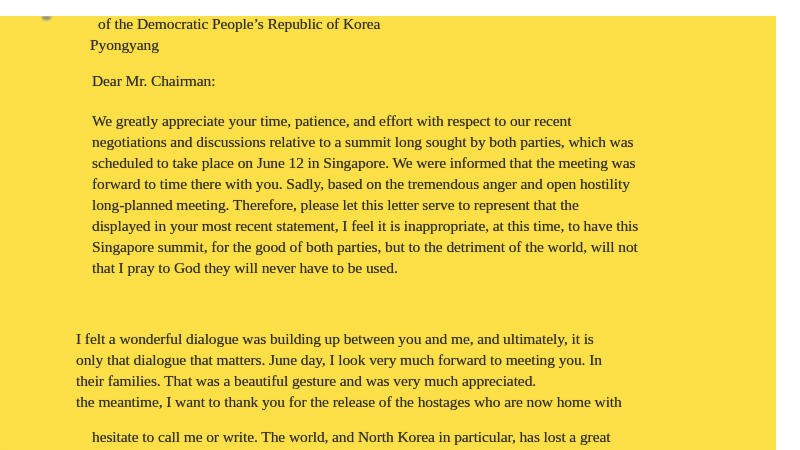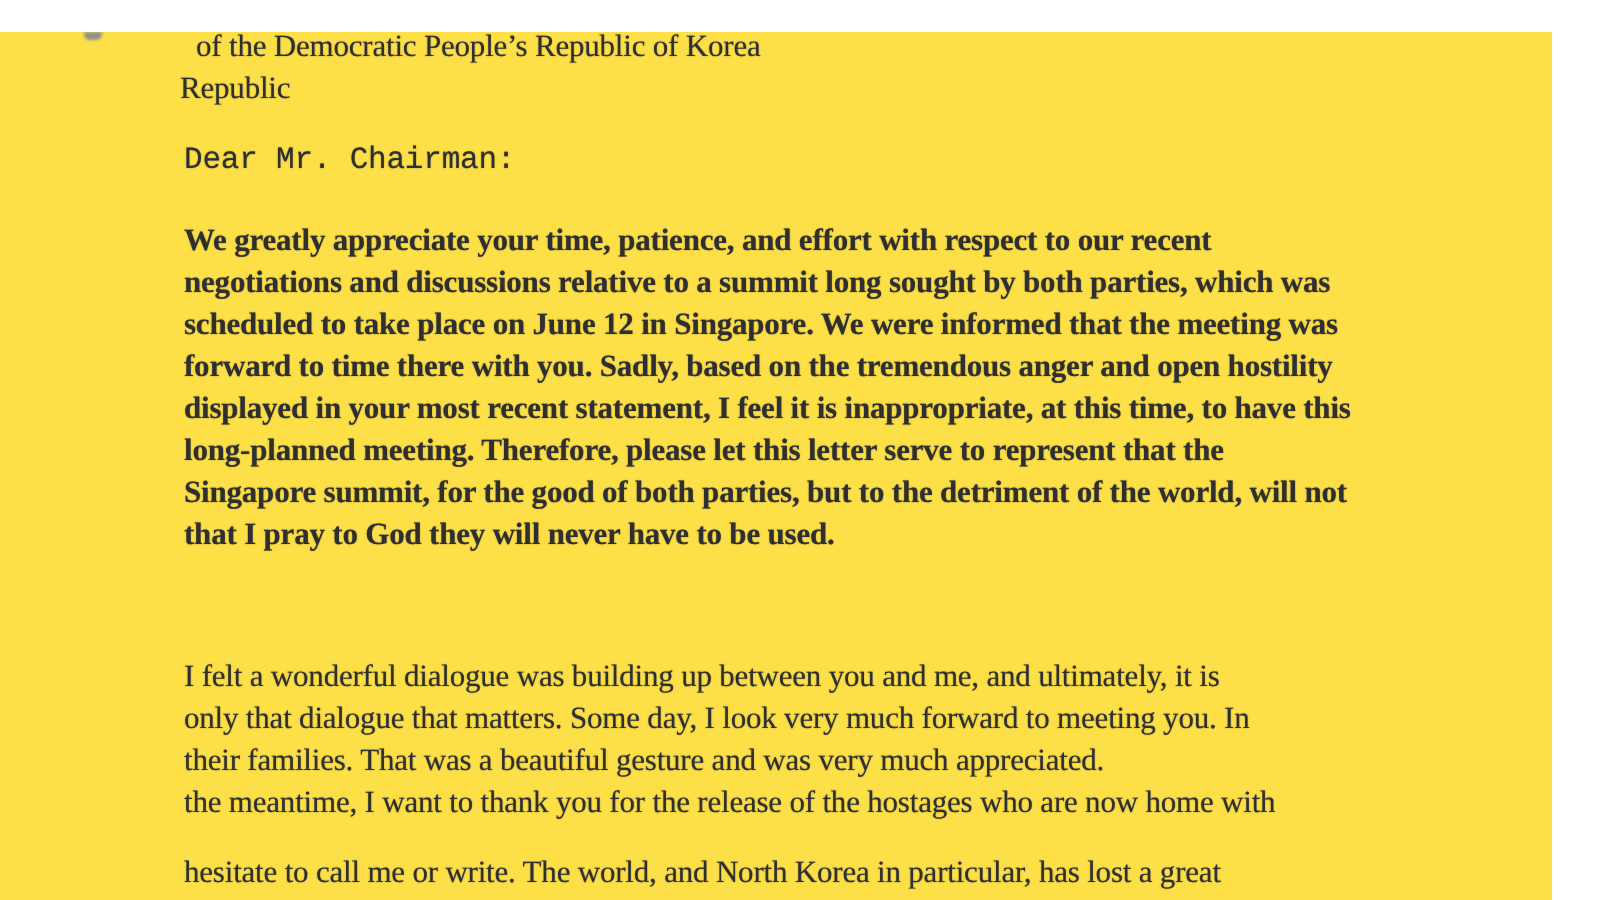--- a/index.html
+++ b/index.html
@@ -23,24 +23,24 @@
     letter-spacing: -0.1px;
     color: #2f2f2f;
     text-shadow: 0 0 0.7px rgba(47,47,47,0.6);
   }
   .abs { position: absolute; }
 
   
   .address-block { top: -3px; left: 90px; }
   .address-block .line:first-child { padding-left: 8px; }
 
-  .salutation-block { top: 54px; left: 92px; font-family: Liberation Mono, monospace; }
+  .salutation-block { top: 54px; left: 92px; }
 
-  .para-1 { top: 94px;  left: 92px; font-weight: bold; }
-  .para-2 { top: 312px; left: 92px; }
+  .para-1 { top: 94px;  left: 92px; }
+  .para-2 { top: 312px; left: 76px; }
   .para-3 { top: 410px; left: 92px; }
 
   
   .edge-shadow-right {
     top: 0; left: 795px; width: 3px; height: 450px;
     background: rgba(138,138,132,0.45);
     filter: blur(0.6px);
   }
   .edge-blob-right {
     top: 48px; left: 794px; width: 5px; height: 15px;
@@ -66,41 +66,41 @@
     filter: blur(1.1px);
   }
 </style>
 </head>
 <body>
 
 <div class="page">
 
   <div class="abs address-block">
     <div class="line">of the Democratic People’s Republic of Korea</div>
-    <div class="line">Republic</div>
+    <div class="line">Pyongyang</div>
   </div>
 
   <div class="abs salutation-block">
     <div class="line">Dear Mr. Chairman:</div>
   </div>
 
   <div class="abs para-1">
     <div class="line">We greatly appreciate your time, patience, and effort with respect to our recent</div>
     <div class="line">negotiations and discussions relative to a summit long sought by both parties, which was</div>
     <div class="line">scheduled to take place on June 12 in Singapore. We were informed that the meeting was</div>
     <div class="line">forward to time there with you. Sadly, based on the tremendous anger and open hostility</div>
+    <div class="line">long-planned meeting. Therefore, please let this letter serve to represent that the</div>
     <div class="line">displayed in your most recent statement, I feel it is inappropriate, at this time, to have this</div>
-    <div class="line">long-planned meeting. Therefore, please let this letter serve to represent that the</div>
     <div class="line">Singapore summit, for the good of both parties, but to the detriment of the world, will not</div>
     <div class="line">that I pray to God they will never have to be used.</div>
   </div>
 
   <div class="abs para-2">
     <div class="line">I felt a wonderful dialogue was building up between you and me, and ultimately, it is</div>
-    <div class="line">only that dialogue that matters. Some day, I look very much forward to meeting you. In</div>
+    <div class="line">only that dialogue that matters. June day, I look very much forward to meeting you. In</div>
     <div class="line">their families. That was a beautiful gesture and was very much appreciated.</div>
     <div class="line">the meantime, I want to thank you for the release of the hostages who are now home with</div>
   </div>
 
   <div class="abs para-3">
     <div class="line">hesitate to call me or write. The world, and North Korea in particular, has lost a great</div>
   </div>
 
   <div class="abs edge-shadow-right"></div>
   <div class="abs edge-blob-right"></div>

